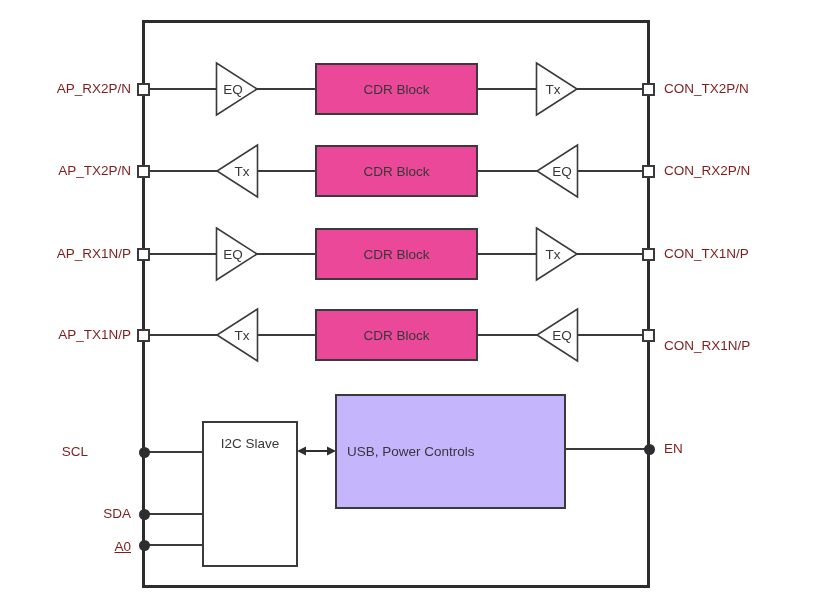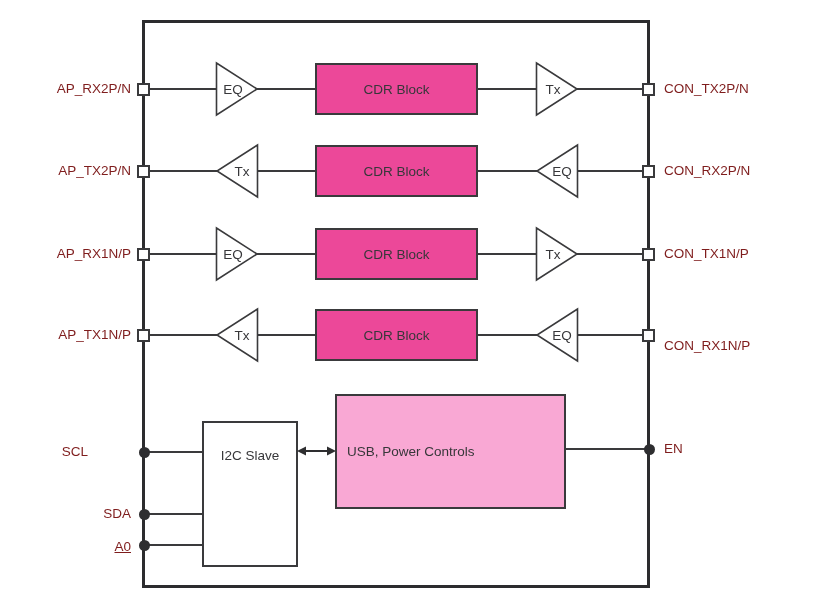--- a/index.html
+++ b/index.html
@@ -27,25 +27,25 @@
   .label-right{left:664px;text-align:center;}
   .cdr-box{
     width:163px;height:52px;box-sizing:border-box;left:315px;
     border:2px solid #3a3a3c;background:#ec4899;
     display:flex;align-items:center;justify-content:center;
     font-size:13.5px;
   }
   .i2c-box{
     left:202px;top:421px;width:96px;height:146px;box-sizing:border-box;
     border:2px solid #3a3a3c;background:#ffffff;
-    text-align:center;padding-top:25px;font-size:13.5px;
+    text-align:center;padding-top:13px;font-size:13.5px;
   }
   .usb-box{
     left:335px;top:394px;width:231px;height:115px;box-sizing:border-box;
-    border:2px solid #3a3a3c;background:#f9a8d4;
+    border:2px solid #3a3a3c;background:#c4b5fd;
     display:flex;flex-direction:column;justify-content:center;
     padding-left:10px;font-size:13.5px;line-height:20px;
   }
   .tri{width:44px;height:56px;}
   .tri polygon{fill:#ffffff;stroke:#3a3a3c;stroke-width:1.6;}
   .tri text{font-family:"Liberation Sans",sans-serif;font-size:13.5px;fill:#37373a;}
   .dblarrow line{stroke:#2e2e30;stroke-width:1.8;}
   .dblarrow polygon{fill:#2e2e30;}
 </style>
 </head>

